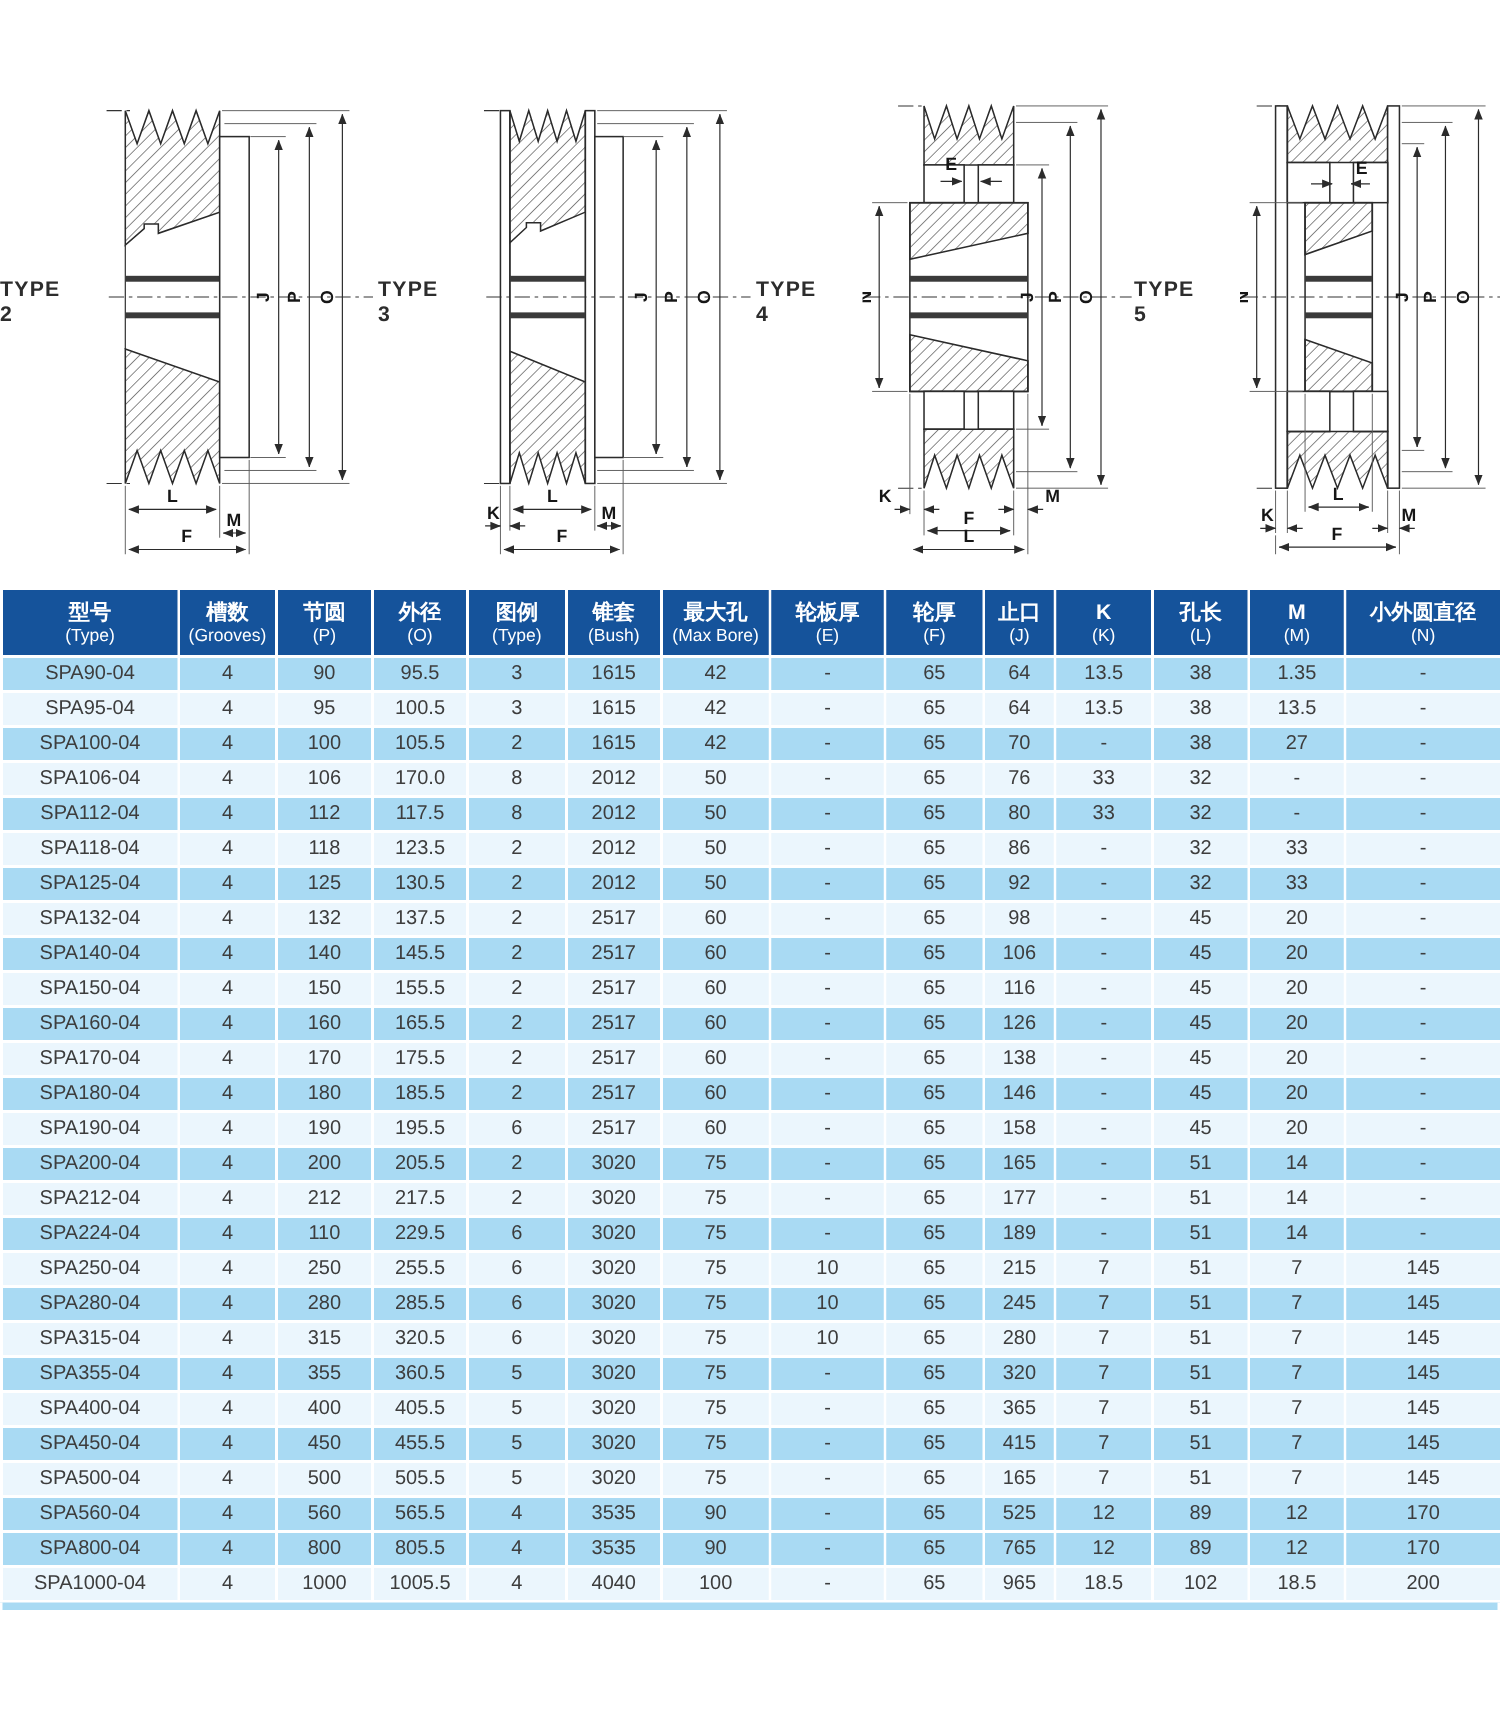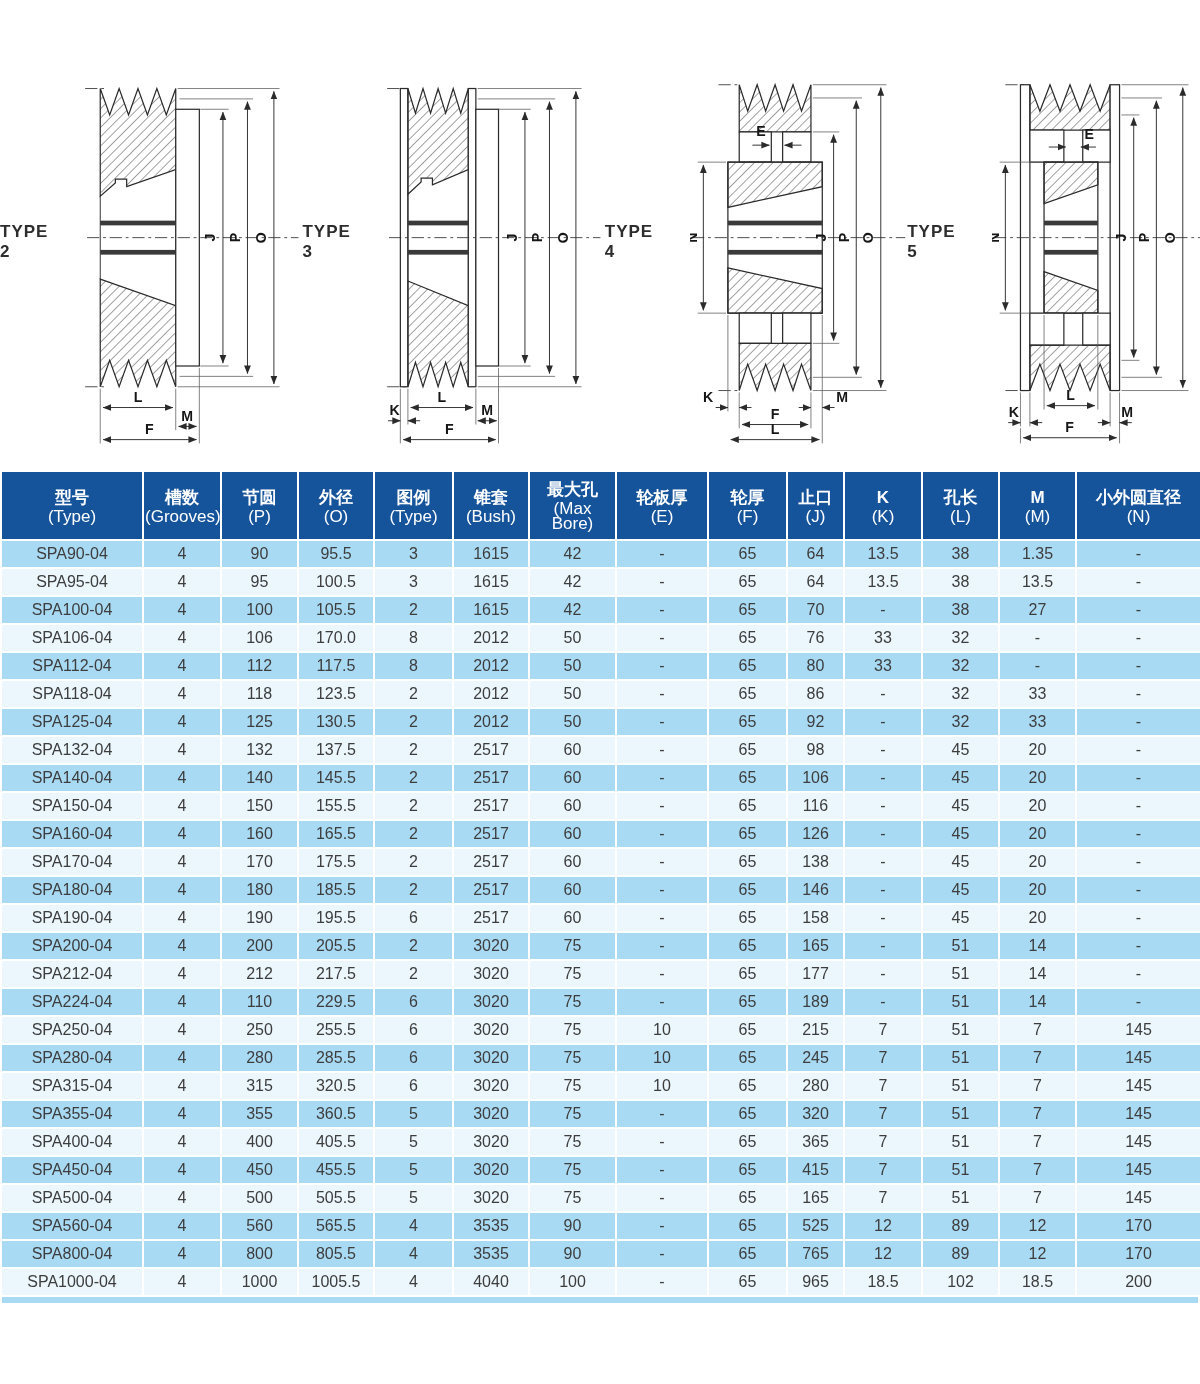--- a/index.html
+++ b/index.html
@@ -17,21 +17,21 @@
   .dim     {stroke:#2b2b2b; stroke-width:1; fill:none;}
   .ext     {stroke:#5a5a5a; stroke-width:0.8; fill:none;}
   .cline   {stroke:#333333; stroke-width:0.9; stroke-dasharray:13 4 3 4; fill:none;}
   .dlabel  {font:600 15px "Liberation Sans", sans-serif; fill:#161616; text-anchor:middle;}
 
   
   table.spec {border-collapse:collapse; width:1200px; table-layout:fixed; margin-top:2px;}
   table.spec th, table.spec td {border:2px solid #ffffff; text-align:center; vertical-align:middle; overflow:hidden;}
   table.spec thead th {background:#15539b; color:#ffffff; padding:7px 1px 8px;text-align:center;}
   th .zh {font-size:17px; font-weight:bold; line-height:21px;}
-  th .en {font-size:17px; font-weight:normal; line-height:15px; margin-top:1px;}
+  th .en {font-size:14px; font-weight:normal; line-height:15px; margin-top:1px;}
   table.spec td {height:26px; font-size:16px; color:#3d3d3d; padding:0 1px;}
   tr.row-a td {background:#a9daf3;}
   tr.row-b td {background:#ebf6fd;}
   .bottom-sliver {height:6px; background:#a9daf3; border-left:2px solid #fff; border-right:2px solid #fff;}
 </style>
 </head>
 <body>
 
 <div class="drawings">
 

